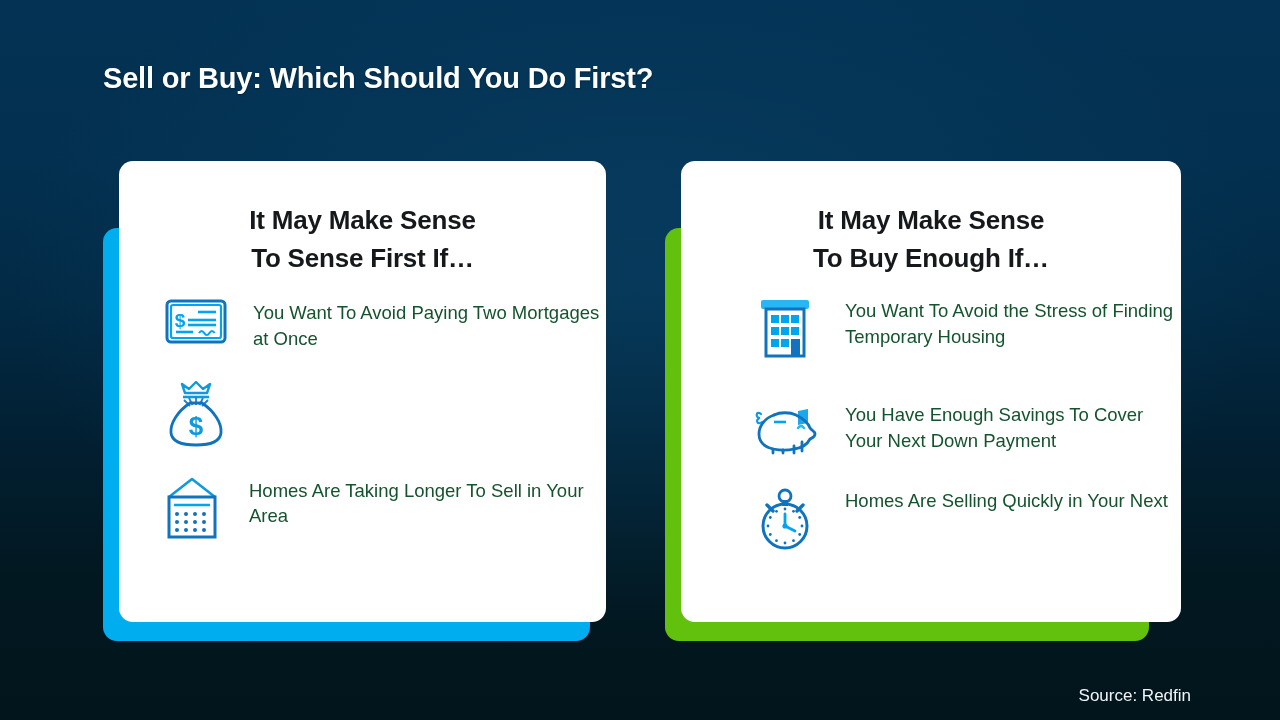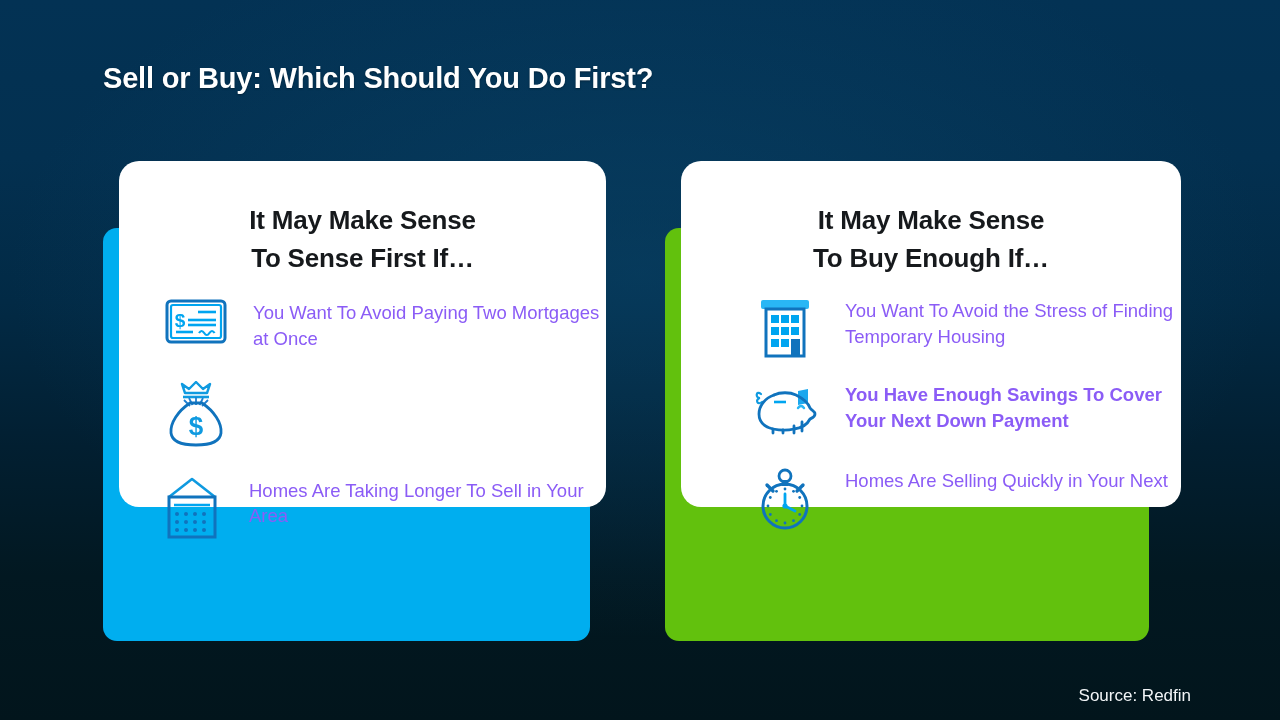--- a/index.html
+++ b/index.html
@@ -49,23 +49,23 @@
   }
   .card-wrap.right .accent { width:484px; }
   .accent.blue  { background:#00aeef; }
   .accent.green { background:#62c10d; }
 
   .card {
     position:absolute;
     left:16px;
     top:0;
     width:487px;
-    height:346px;
+    height:461px;
     background:#ffffff;
-    border-radius:20px;
+    border-radius:14px;
   }
   .card-wrap.right .card { width:500px; }
 
   .card-heading {
     text-align:center;
     font-size:26px;
     font-weight:bold;
     color:#16191c;
     line-height:1.45;
     padding-top:41px;
@@ -83,32 +83,32 @@
   .item-icon {
     width:66px;
     min-width:66px;
     display:flex;
     justify-content:center;
     align-items:flex-start;
   }
   .item-text {
     font-size:18.5px;
     line-height:1.37;
-    color:#8b5cf6;
+    color:#14532d;
     padding-left:24px;
     padding-top:1px;
   }
   .card-wrap.right .item-text { padding-left:27px; }
 
   
   .item.r1 { margin-top:0px;  }
   .item.r2 { margin-top:30px; }
   .item.r3 { margin-top:30px;padding-left:40px; }
   .card-wrap.right .item.r1 { margin-top:-2px; }
-  .card-wrap.right .item.r2 { margin-top:22px;font-weight:bold; }
+  .card-wrap.right .item.r2 { margin-top:42px; }
   .card-wrap.right .item.r3 { margin-top:32px; }
 
   
   .source {
     position:absolute;
     right:89px;
     bottom:14px;
     font-size:17px;
     color:#f2f5f7;
     text-align:right;

